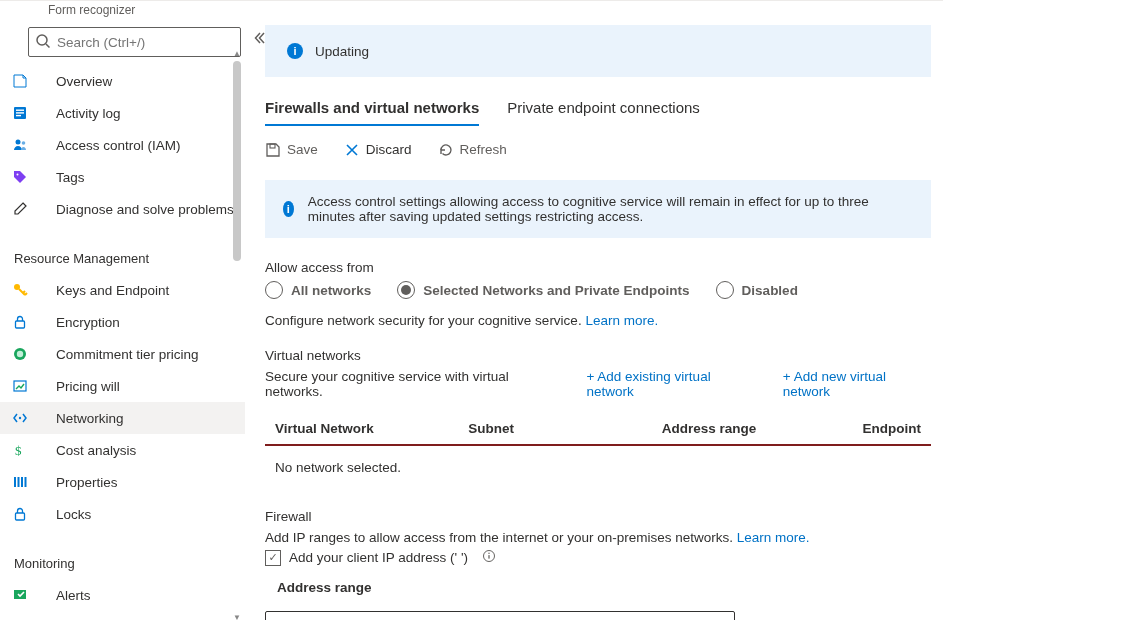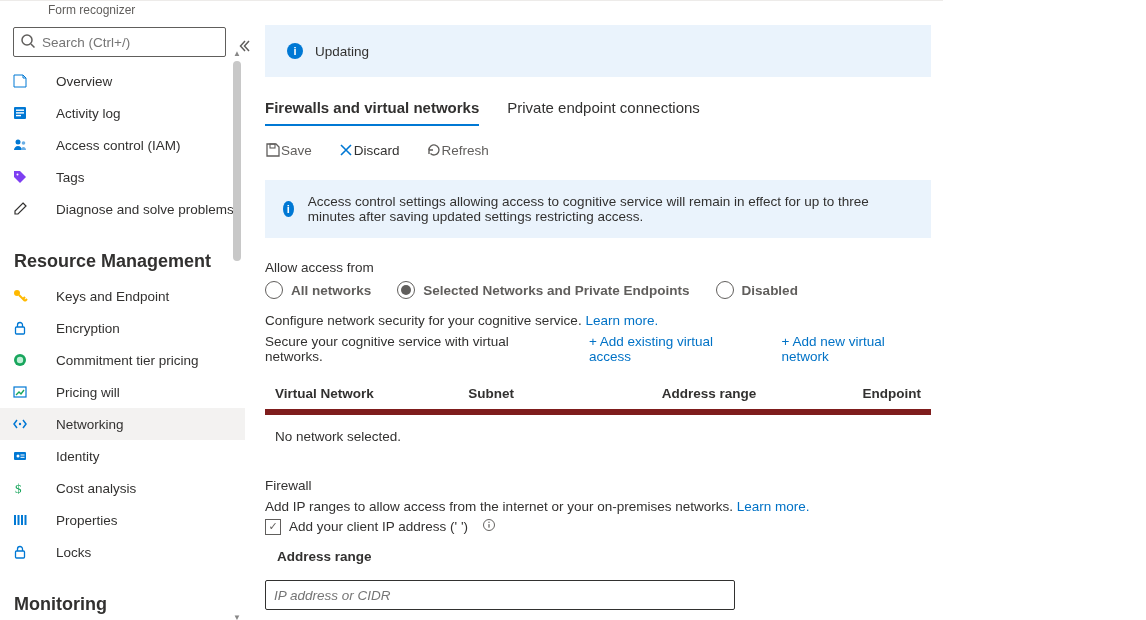--- a/index.html
+++ b/index.html
@@ -1,58 +1,58 @@
 <!DOCTYPE html>
 <html><head>
   <meta charset="utf-8">
   <style>
     * { margin:0; padding:0; box-sizing:border-box; }
     html,body { height:100%; font-family:"Segoe UI",Segoe,Arial,sans-serif; font-size:13.5px; color:#323130; background:#fff; }
     .layout { display:flex; height:620px; width:943px; border-top:1px solid #edebe9; overflow:hidden; }
     
     .sidebar { width:245px; flex:none; display:flex; flex-direction:column; border-right:none; position:relative;}
     .header-slim { padding:2px 0 4px 48px; font-size:12px; color:#605e5c;}
-    .sidebar-top { display:flex; align-items:flex-end; gap:10px; padding:6px 4px 6px 13px;}
+    .sidebar-top { display:flex; align-items:flex-start; gap:10px; padding:6px 4px 6px 28px;}
     .search-box { flex:1; display:flex; align-items:center; gap:6px; border:1px solid #605e5c; border-radius:2px; height:30px; padding:0 6px; background:#fff;}
     .search-box input { border:none; outline:none; flex:1; font-size:13.5px; color:#323130;}
     .collapse-toggle { cursor:pointer; width:22px; height:22px; display:flex; align-items:center; justify-content:center;}
     .nav-wrap { flex:1; overflow-y:auto; position:relative;}
     .nav-list { list-style:none; padding:2px 0 12px 0;}
     .nav-item { display:flex; align-items:center; height:32px; padding:0 6px 0 12px; cursor:pointer; gap:28px;}
     .nav-item.active { background:#f3f2f1;}
     .nav-icon { width:16px; height:16px; flex:none; display:flex; align-items:center; justify-content:center;}
     .nav-title { font-size:13.5px; color:#323130;}
-    .nav-section { font-weight:700; font-size:18px; padding:14px 14px 6px 14px;}
+    .nav-section { font-weight:400; font-size:13px; padding:14px 14px 6px 14px;}
     
     .scroll-deco { position:absolute; top:60px; right:0; width:14px; height:560px; background:transparent;}
     .scroll-deco .thumb { position:absolute; top:0; left:2px; width:8px; height:200px; background:#c8c8c8; border-radius:4px;}
     .scroll-deco .up,.scroll-deco .down{ position:absolute; left:2px; width:8px; height:8px; font-size:8px; color:#888; text-align:center;}
     .scroll-deco .up{ top:-12px;} .scroll-deco .down{ bottom:-12px;}
     
     .main { flex:1; overflow:auto; padding:24px 0 0 0;}
     .main-inner { padding:0 12px 28px 20px;}
     .banner { display:flex; align-items:center; gap:12px; background:#eaf3fc; padding:18px 22px; }
     .info-badge { width:16px; height:16px; border-radius:50%; background:#0078d4; color:#fff; font-size:11px; font-weight:bold; display:flex; align-items:center; justify-content:center; font-family:"Segoe UI",sans-serif;}
     .tabs { display:flex; gap:28px; margin:22px 0 0 0; border-bottom:0;}
     .tab { font-size:15px; color:#323130; padding:0 0 8px 0; cursor:pointer; border-bottom:2px solid transparent;}
     .tab.active { font-weight:600; border-bottom:2px solid #0078d4;}
     .toolbar { display:flex; gap:26px; margin:16px 0 0 0; align-items:center;}
-    .toolbar .tbtn { display:flex; align-items:center; gap:0; color:#605e5c; cursor:pointer;}
+    .toolbar .tbtn { display:flex; gap:6px; color:#605e5c; cursor:pointer;}
     .note { margin:22px 0 0 0; display:flex; align-items:center; gap:14px; background:#eaf3fc; padding:14px 18px; color:#323130;}
     .section-label { margin:22px 0 6px 0; color:#323130;}
     .radio-row { display:flex; gap:26px; align-items:center; color:#605e5c; margin-top:6px;font-weight:bold;}
     .radio { display:flex; align-items:center; gap:8px;}
     .ring { width:18px; height:18px; border:1px solid #605e5c; border-radius:50%; display:flex; align-items:center; justify-content:center;}
     .dot { width:10px; height:10px; border-radius:50%; background:#605e5c;}
     .help { margin-top:14px; color:#323130;}
     .link { color:#0072c6; cursor:pointer;}
     .sub-hdr { margin-top:20px;}
     .inline-links { display:flex; gap:28px; align-items:center; margin-top:6px;}
     .table { margin-top:14px; width:100%;}
-    .thead { display:flex; border-bottom:6px solid #7f1d1d; padding:8px 10px; color:#323130; font-weight:600;}
+    .thead { display:flex; border-bottom:2px solid #7f1d1d; padding:8px 10px; color:#323130; font-weight:600;}
     .col-a{width:260px;} .col-b{width:260px;} .col-c{width:270px;} .col-d{flex:1;}
     .trow { padding:14px 10px; color:#323130;}
     .ip-input { margin-top:10px; border:1px solid #323130; border-radius:2px; height:30px; width:470px; padding:0 8px; font-size:13.5px; font-style:italic; color:#605e5c;}
     .check-row { display:flex; align-items:center; gap:8px; margin-top:4px; color:#323130;}
     .checkbox { width:16px; height:16px; border:1px solid #605e5c; display:flex; align-items:center; justify-content:center; color:#605e5c; font-size:11px;}
     .icon-svg { width:16px; height:16px; }
   </style>
 </head>
 <body>
 
@@ -172,31 +172,20 @@
               <svg class="icon-svg" viewBox="0 0 16 16">
                 <path d="M5 4l-3 4 3 4M11 4l3 4-3 4" fill="none" stroke="#0078d4" stroke-width="1.5"></path>
                 <circle cx="8" cy="8" r="1.2" fill="#0078d4"></circle>
               </svg>
             </span>
           <span class="nav-title">Networking</span>
         </li>
         <li class="nav-item">
           <span class="nav-icon">
               <svg class="icon-svg" viewBox="0 0 16 16">
-                <rect x="2" y="4" width="12" height="8" rx="1" fill="#0078d4"></rect>
-                <circle cx="6" cy="8" r="1.5" fill="#fff"></circle>
-                <rect x="8.5" y="6.5" width="4" height="1" fill="#fff"></rect>
-                <rect x="8.5" y="8.8" width="4" height="1" fill="#fff"></rect>
-              </svg>
-            </span>
-          <span class="nav-title">Identity</span>
-        </li>
-        <li class="nav-item">
-          <span class="nav-icon">
-              <svg class="icon-svg" viewBox="0 0 16 16">
                 <text x="3" y="13" font-size="13" fill="#19a65d" font-family="Segoe UI">$</text>
               </svg>
             </span>
           <span class="nav-title">Cost analysis</span>
         </li>
         <li class="nav-item">
           <span class="nav-icon">
               <svg class="icon-svg" viewBox="0 0 16 16">
                 <rect x="2" y="3" width="2" height="10" fill="#0078d4"></rect>
                 <rect x="5.5" y="3" width="2" height="10" fill="#0078d4"></rect>
@@ -293,23 +282,24 @@
         <label class="radio">
             <span class="ring"></span>
             <span>Disabled</span>
           </label>
       </div>
       <div class="help">
         <span>Configure network security for your cognitive service.</span>
         <span class="link">Learn more.</span>
       </div>
 
+      <div class="sub-hdr section-label">Virtual networks</div>
       <div class="inline-links">
         <span>Secure your cognitive service with virtual networks.</span>
-        <span class="link">+ Add existing virtual access</span>
+        <span class="link">+ Add existing virtual network</span>
         <span class="link">+ Add new virtual network</span>
       </div>
       <div class="table">
         <div class="thead">
           <div class="col-a">Virtual Network</div>
           <div class="col-b">Subnet</div>
           <div class="col-c">Address range</div>
           <div class="col-d">Endpoint</div>
         </div>
         <div class="trow">No network selected.</div>

